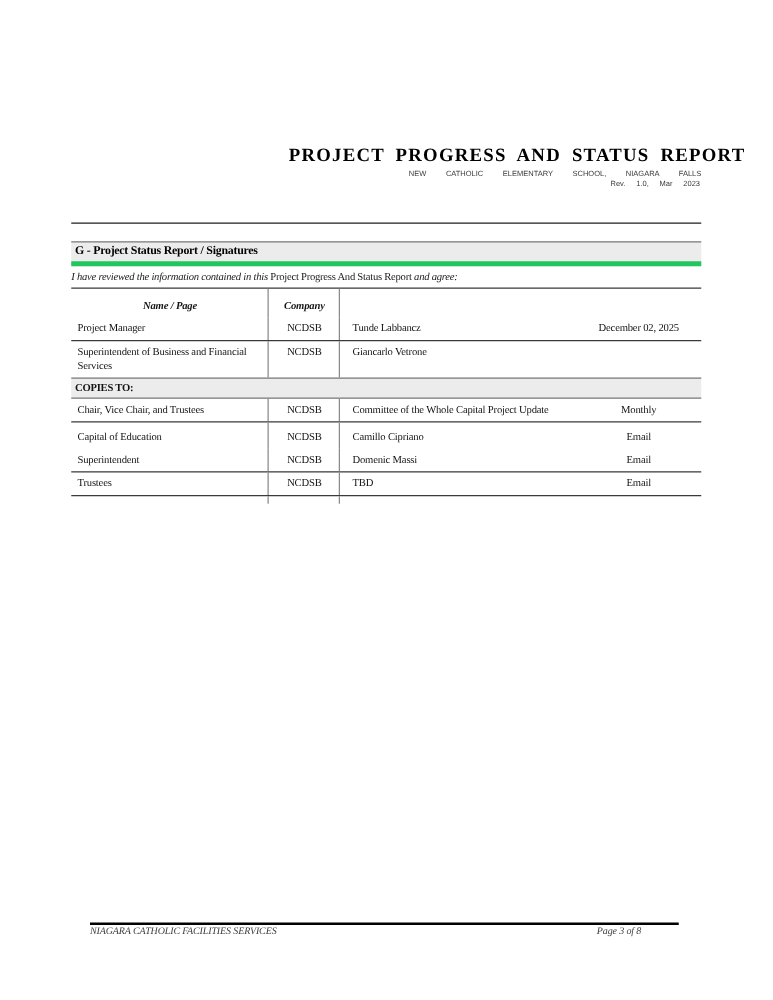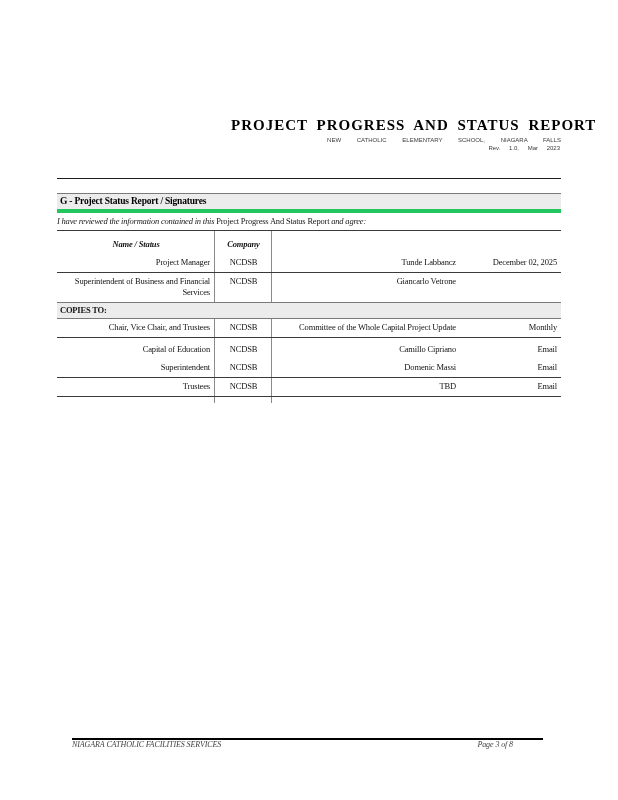--- a/index.html
+++ b/index.html
@@ -32,25 +32,25 @@
 
   
   .content { position:absolute; left:57px; top:193px; width:504px; }
   .section-bar { background:var(--bar_gray,#ececec); border-top:1px solid #7a7a7a; border-bottom:4px solid #22c55e; font-size:9.5px; font-weight:bold; letter-spacing:-0.2px; padding:2px 3px 3px; color:#000; }
   .intro { margin-top:3px; font-size:8.5px; letter-spacing:-0.2px; padding-bottom:4px; border-bottom:1px solid #3a3a3a; color:#1a1a1a; }
   .intro .it { font-style:italic; }
 
   
   .sig-table { width:504px; font-size:8.5px; letter-spacing:-0.15px; }
   .trow { display:grid; grid-template-columns:158px 57px 188px 101px; }
-  .cell { padding:3px 4px 4px 5px; line-height:1.3;text-align:right; }
+  .cell { padding:3px 4px 4px 5px; line-height:1.3; }
   .c1 { border-right:1px solid #8a8a8a; }
   .c2 { border-right:1px solid #8a8a8a; text-align:center; }
   .c3 { padding-left:10px; }
-  .c4 { }
+  .c4 { text-align:center; }
   .thead .cell { font-weight:bold; font-style:italic; text-align:center; padding-top:8px; padding-bottom:4px; }
   .rule-below { border-bottom:1px solid #3a3a3a; }
   .row-tall .cell { padding-top:6px; }
   .copies-bar { background:var(--bar_gray,#ececec); border-top:1px solid #7a7a7a; border-bottom:1px solid #7a7a7a; font-size:8.5px; font-weight:bold; padding:2px 3px 3px; letter-spacing:-0.2px; }
   .stub { height:6px; }
   .stub .cell { padding:0; }
 
   
   .footer { position:absolute; left:72px; top:738px; width:471px; border-top:2px solid #000; display:flex; justify-content:space-between; padding-top:0; font-style:italic; font-size:8px; color:#3f3f3f; letter-spacing:-0.1px; }
   .footer .right { padding-right:30px; }
@@ -72,21 +72,21 @@
   <div class="content">
     <div class="section-bar">G - Project Status Report / Signatures</div>
 
     <p class="intro">
       <span class="it">I have reviewed the information contained in this </span><span>Project Progress And Status Report </span><span class="it">and agree:</span>
     </p>
 
     <div class="sig-table">
 
       <div class="trow thead">
-        <div class="cell c1">Name / Status</div>
+        <div class="cell c1">Name / Page</div>
         <div class="cell c2">Company</div>
         <div class="cell c3"></div>
         <div class="cell c4"></div>
       </div>
 
       <div class="trow rule-below">
         <div class="cell c1">Project Manager</div>
         <div class="cell c2">NCDSB</div>
         <div class="cell c3">Tunde Labbancz</div>
         <div class="cell c4">December 02, 2025</div>

